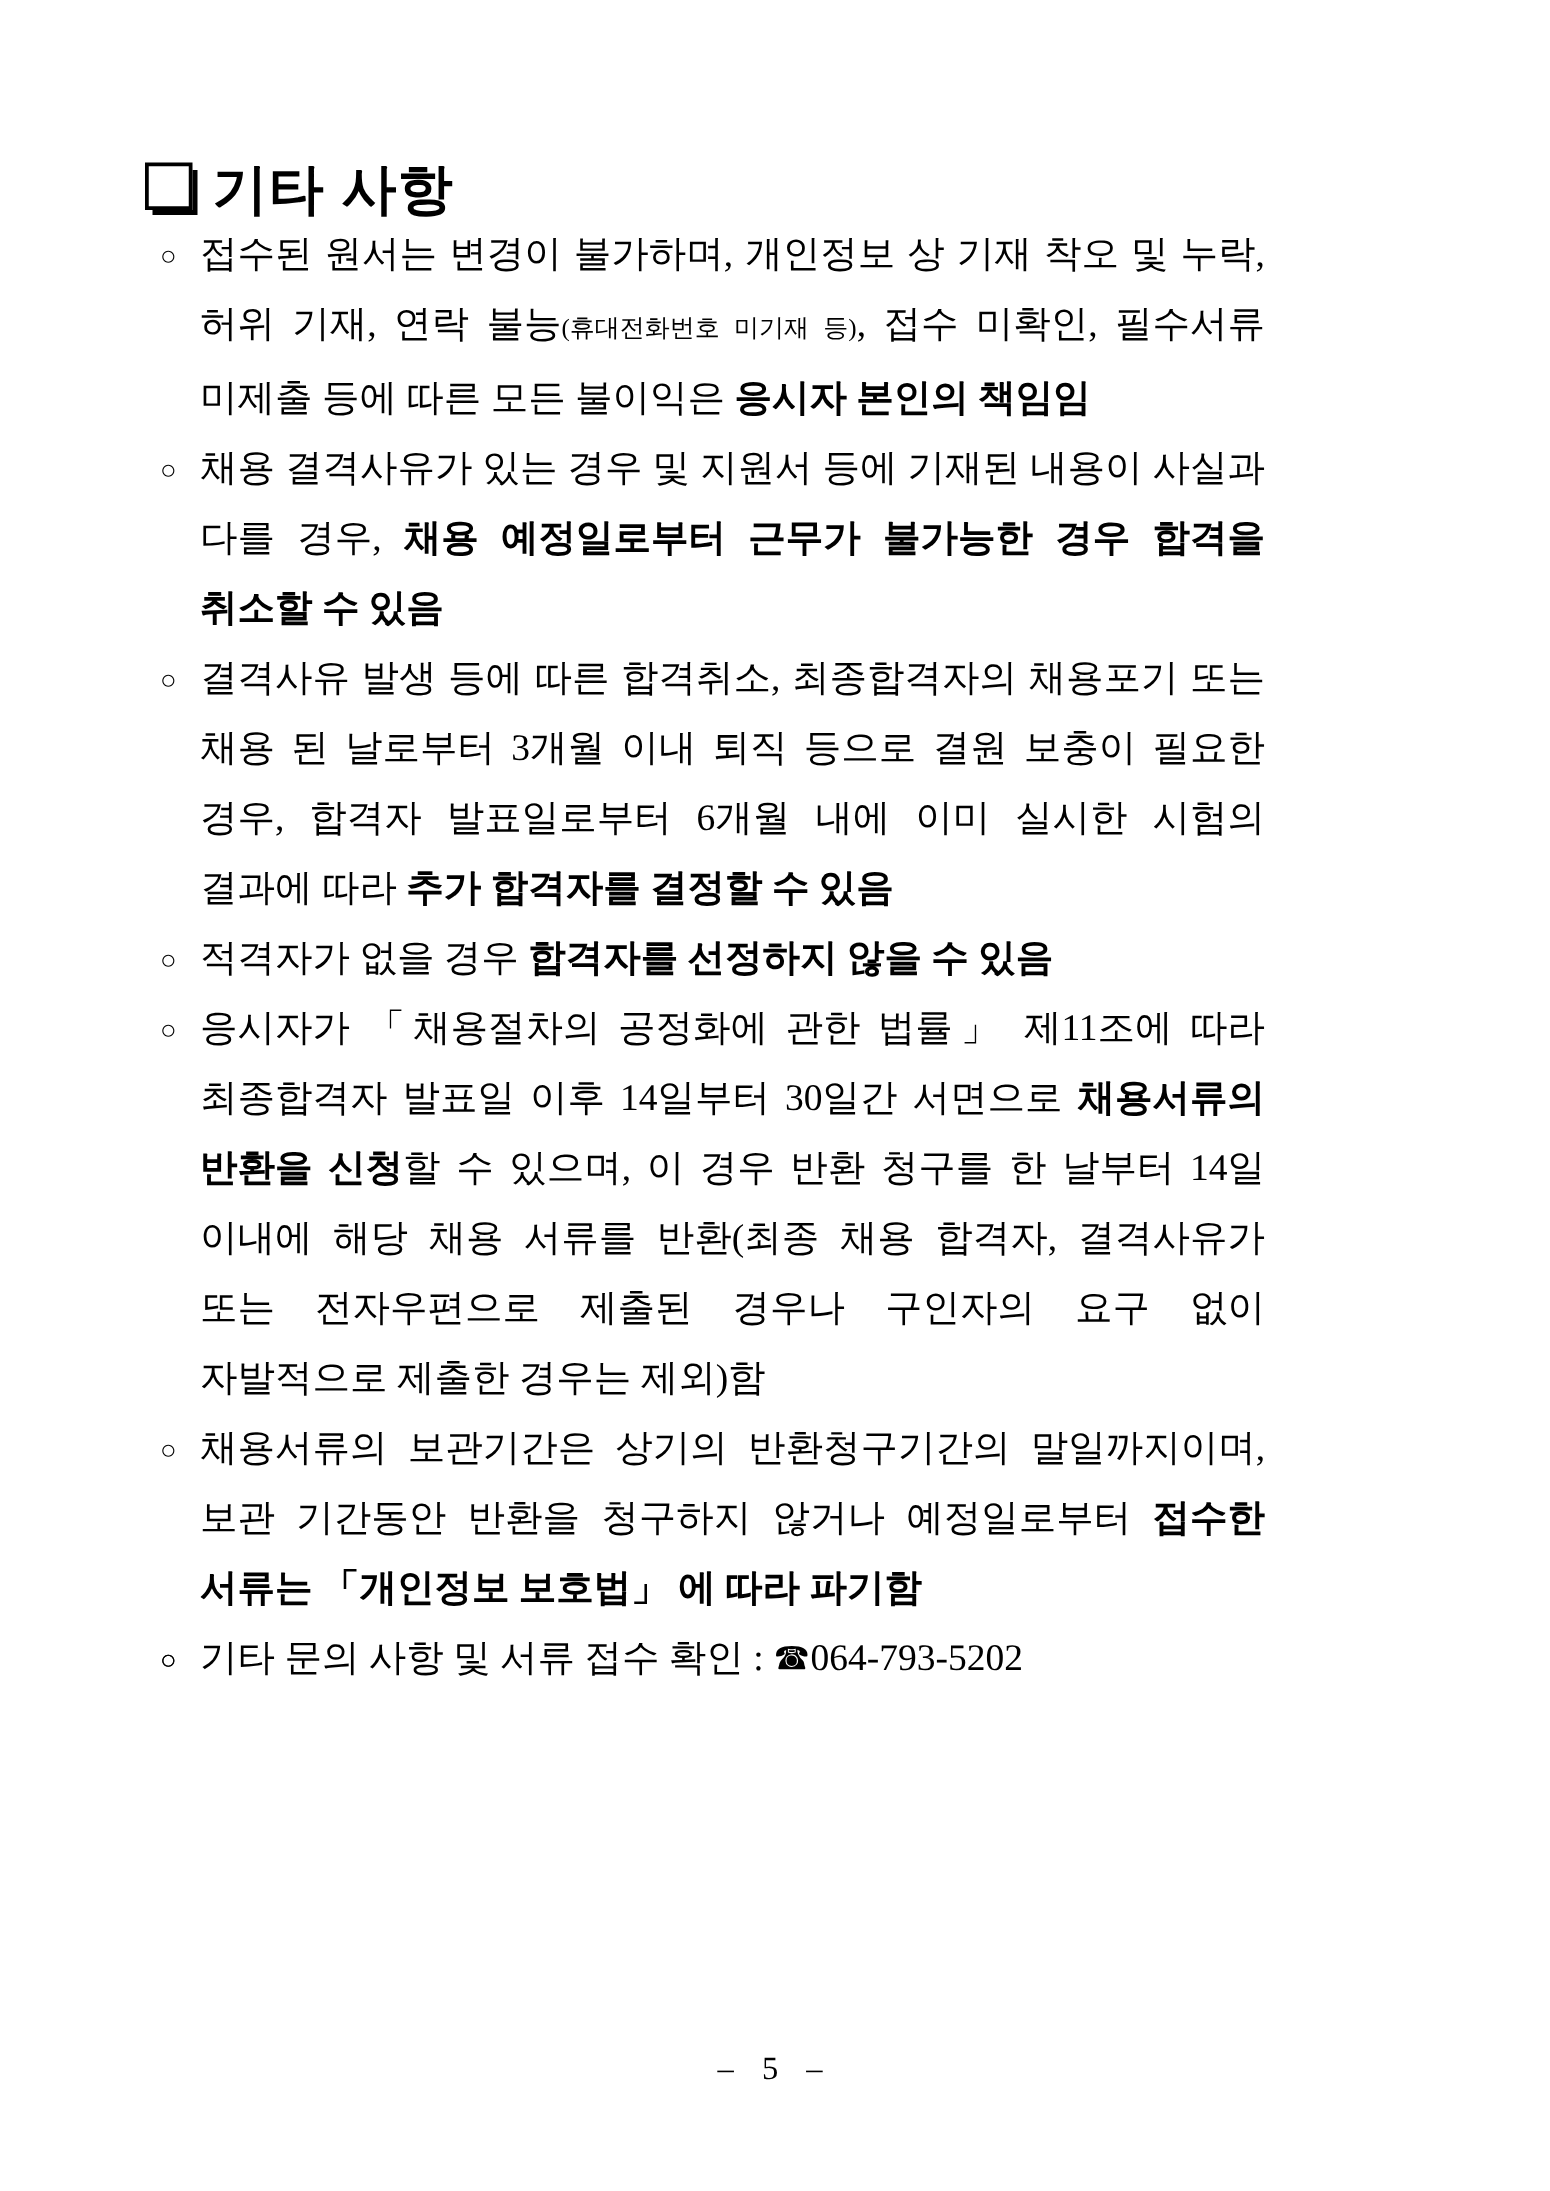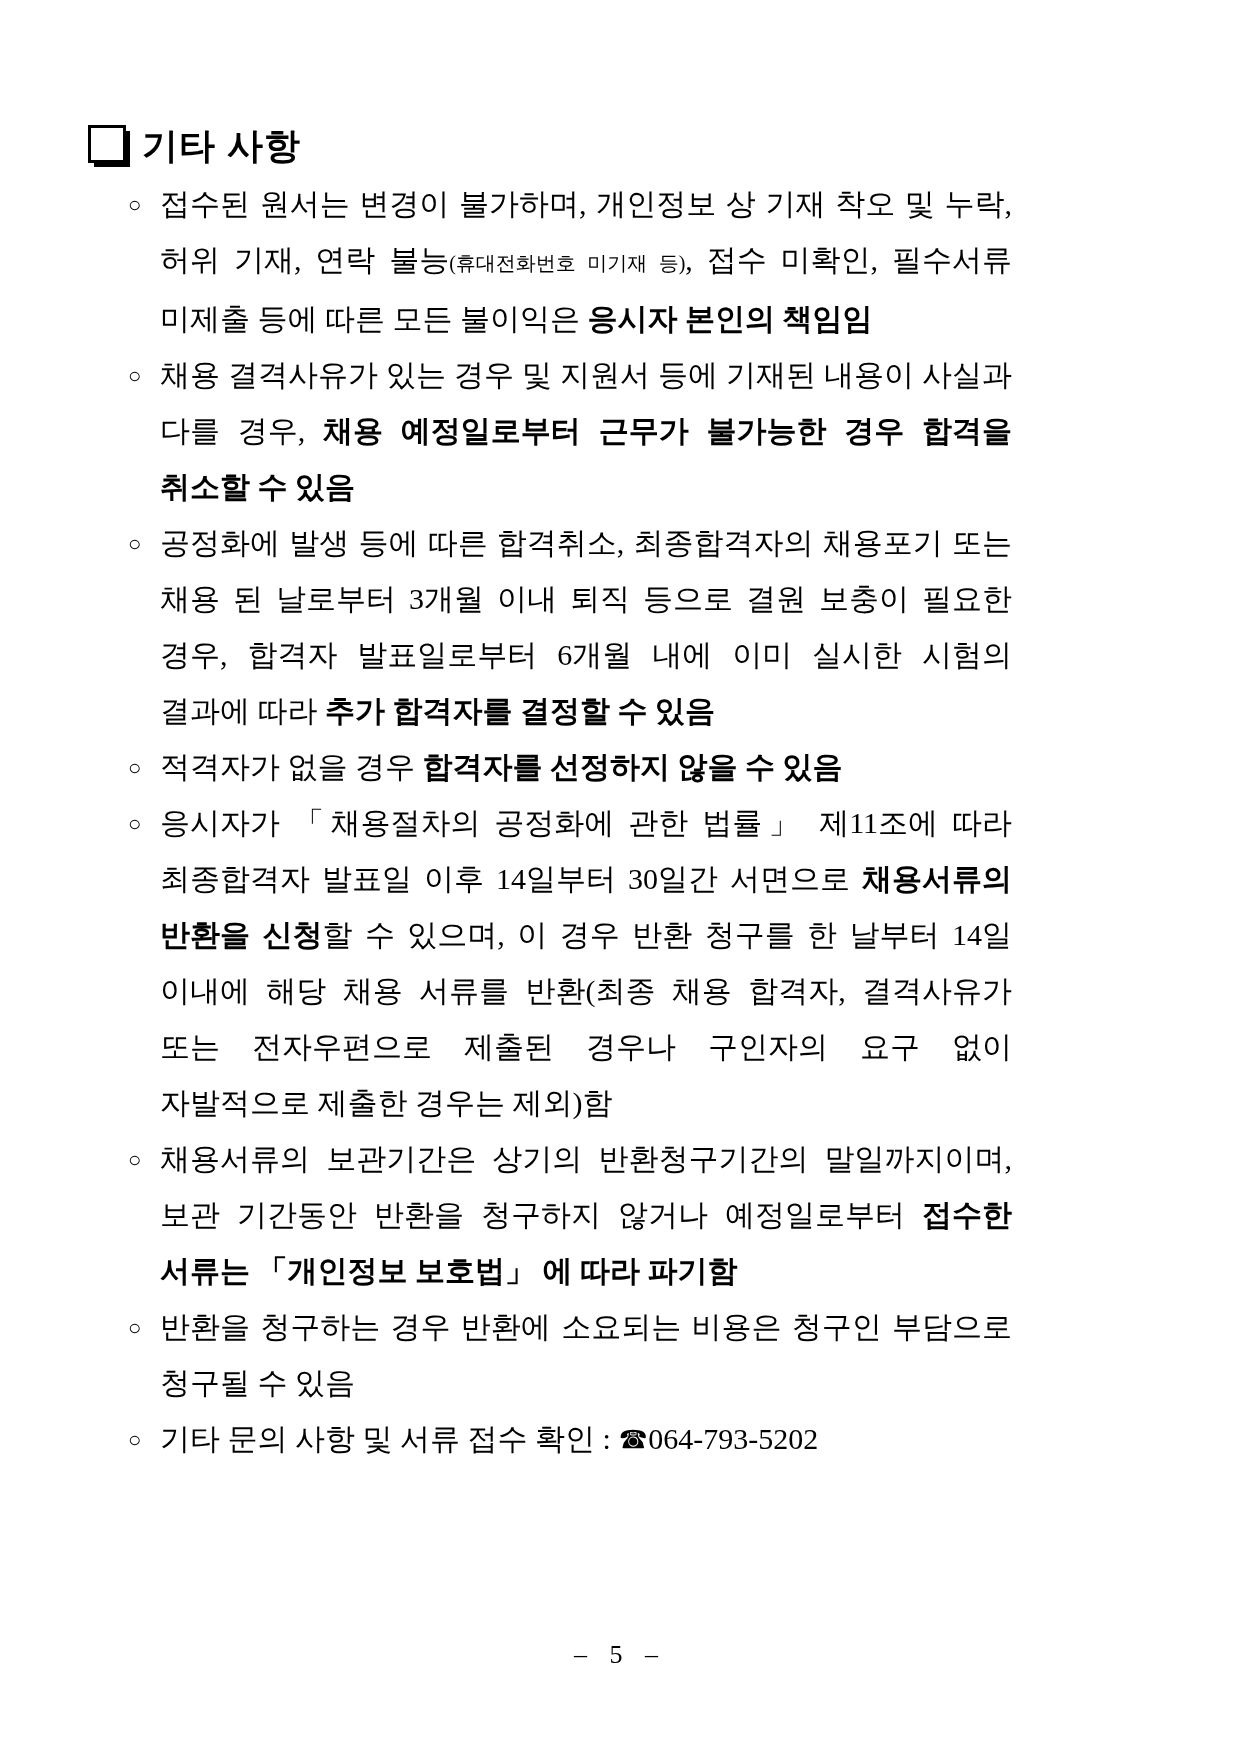--- a/index.html
+++ b/index.html
@@ -11,27 +11,27 @@
     background: #ffffff;
     color: #000000;
     font-family: "Liberation Serif", "DejaVu Serif", serif;
     overflow: hidden;
   }
 
   
   .heading {
     position: absolute;
     top: 122px;
-    left: 88px;
+    left: 116px;
     display: flex;
     align-items: center;
     gap: 16px;
     font-family: "Liberation Sans", "DejaVu Sans", sans-serif;
     font-weight: bold;
-    font-size: 36px;
+    font-size: 44px;
     letter-spacing: 1px;
   }
   .heading .hsq {
     width: 32px;
     height: 32px;
     border: 3px solid #000;
     background: #fff;
     box-shadow: 5px 5px 0 -1px #000;
     margin-top: -6px;
   }
@@ -90,41 +90,40 @@
       <span class="seg">접수된 원서는 변경이 불가하며, 개인정보 상 기재 착오 및 누락, 허위 기재, 연락 불능</span><span class="seg sm">(휴대전화번호 미기재 등)</span><span class="seg">, 접수 미확인, 필수서류 미제출 등에 따른 모든 불이익은 </span><span class="seg b">응시자 본인의 책임임</span>
     </div>
 
     <div class="bullet">
       <span class="marker">○</span>
       <span class="seg">채용 결격사유가 있는 경우 및 지원서 등에 기재된 내용이 사실과 다를 경우, </span><span class="seg b">채용 예정일로부터 근무가 불가능한 경우 합격을 취소할 수 있음</span>
     </div>
 
     <div class="bullet">
       <span class="marker">○</span>
-      <span class="seg">공정화에 발생 등에 따른 합격취소, 최종합격자의 채용포기 또는 채용 된 날로부터 3개월 이내 퇴직 등으로 결원 보충이 필요한 경우, 합격자 발표일로부터 6개월 내에 이미 실시한 시험의 결과에 따라 </span><span class="seg b">추가 합격자를 결정할 수 있음</span>
+      <span class="seg">결격사유 발생 등에 따른 합격취소, 최종합격자의 채용포기 또는 채용 된 날로부터 3개월 이내 퇴직 등으로 결원 보충이 필요한 경우, 합격자 발표일로부터 6개월 내에 이미 실시한 시험의 결과에 따라 </span><span class="seg b">추가 합격자를 결정할 수 있음</span>
     </div>
 
     <div class="bullet">
       <span class="marker">○</span>
       <span class="seg">적격자가 없을 경우 </span><span class="seg b">합격자를 선정하지 않을 수 있음</span>
     </div>
 
     <div class="bullet">
       <span class="marker">○</span>
       <span class="seg">응시자가 「채용절차의 공정화에 관한 법률」 제11조에 따라 최종합격자 발표일 이후 14일부터 30일간 서면으로 </span><span class="seg b">채용서류의 반환을 신청</span><span class="seg">할 수 있으며, 이 경우 반환 청구를 한 날부터 14일 이내에 해당 채용 서류를 반환(최종 채용 합격자, 결격사유가 또는 전자우편으로 제출된 경우나 구인자의 요구 없이 자발적으로 제출한 경우는 제외)함</span>
     </div>
 
     <div class="bullet">
       <span class="marker">○</span>
       <span class="seg">채용서류의 보관기간은 상기의 반환청구기간의 말일까지이며, 보관 기간동안 반환을 청구하지 않거나 예정일로부터 </span><span class="seg b">접수한 서류는 「개인정보 보호법」 에 따라 파기함</span>
     </div>
 
     <div class="bullet">
       <span class="marker">○</span>
-      <span class="seg">반환을 청구하는 경우 반환에 소요되는 비용은 청구인 부담으로 청구될 수 있음</span>
     </div>
 
     <div class="bullet">
       <span class="marker">○</span>
       <span class="seg">기타 문의 사항 및 서류 접수 확인 : </span><span class="seg">☎</span><span class="seg">064-793-5202</span>
     </div>
 
   </div>
 
   <div class="footer">– 5 –</div>

